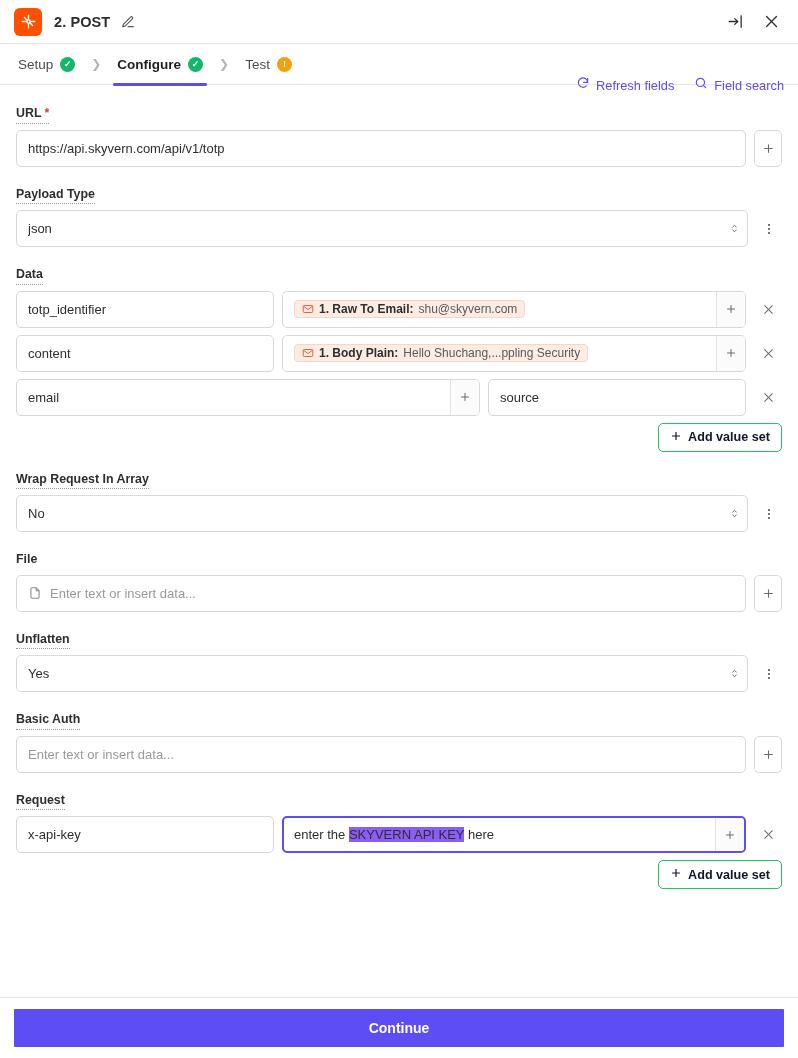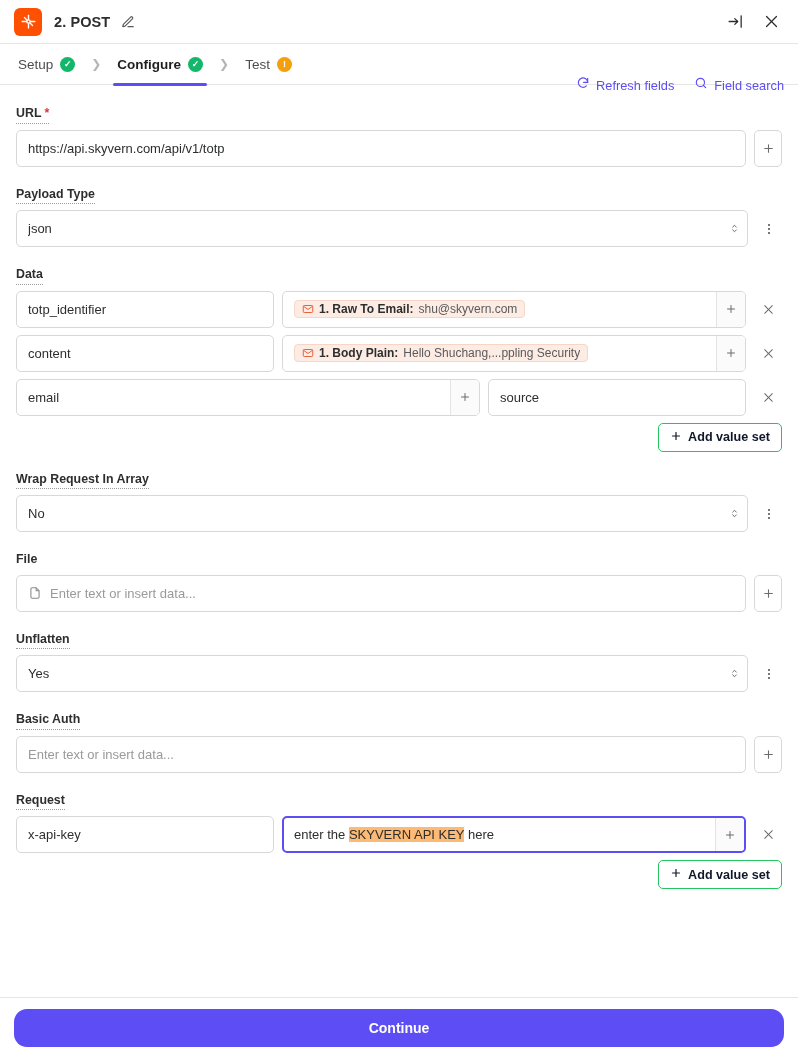--- a/index.html
+++ b/index.html
@@ -194,34 +194,34 @@
     font-size: 12.6px; font-weight: 700; color: #0f172a;
     background: #fff; cursor: pointer;
   }
 
   
   .ctrl.focused {
     border: 2px solid #5d4df5;
     padding-left: 10px;
   }
   .ctrl.focused .plus-in { height: 33px; }
-  .sel-text { background: #fdba74; margin-top: 48px; }
+  .sel-text { background: #8b5cf6; margin-top: 48px; }
 
   
   .footer {
     flex: 0 0 61px;
     border-top: 1px solid #e6e6e6;
     display: flex; align-items: center; justify-content: center;
     padding: 0 14px;
     background: #fff;
   }
   .continue {
     width: 100%; height: 38px;
     background: #5d4df5; color: #fff;
-    border: none; border-radius: 13px;
+    border: none; border-radius: 1px;
     font-size: 14px; font-weight: 700;
     font-family: "Liberation Sans", sans-serif;
     display: flex; align-items: center; justify-content: center;
     cursor: pointer;
   }
   .file-ic { color: #8a8a8a; display: flex; align-items: center; margin-right: 8px; }
 </style>
 </head>
 <body>
 

